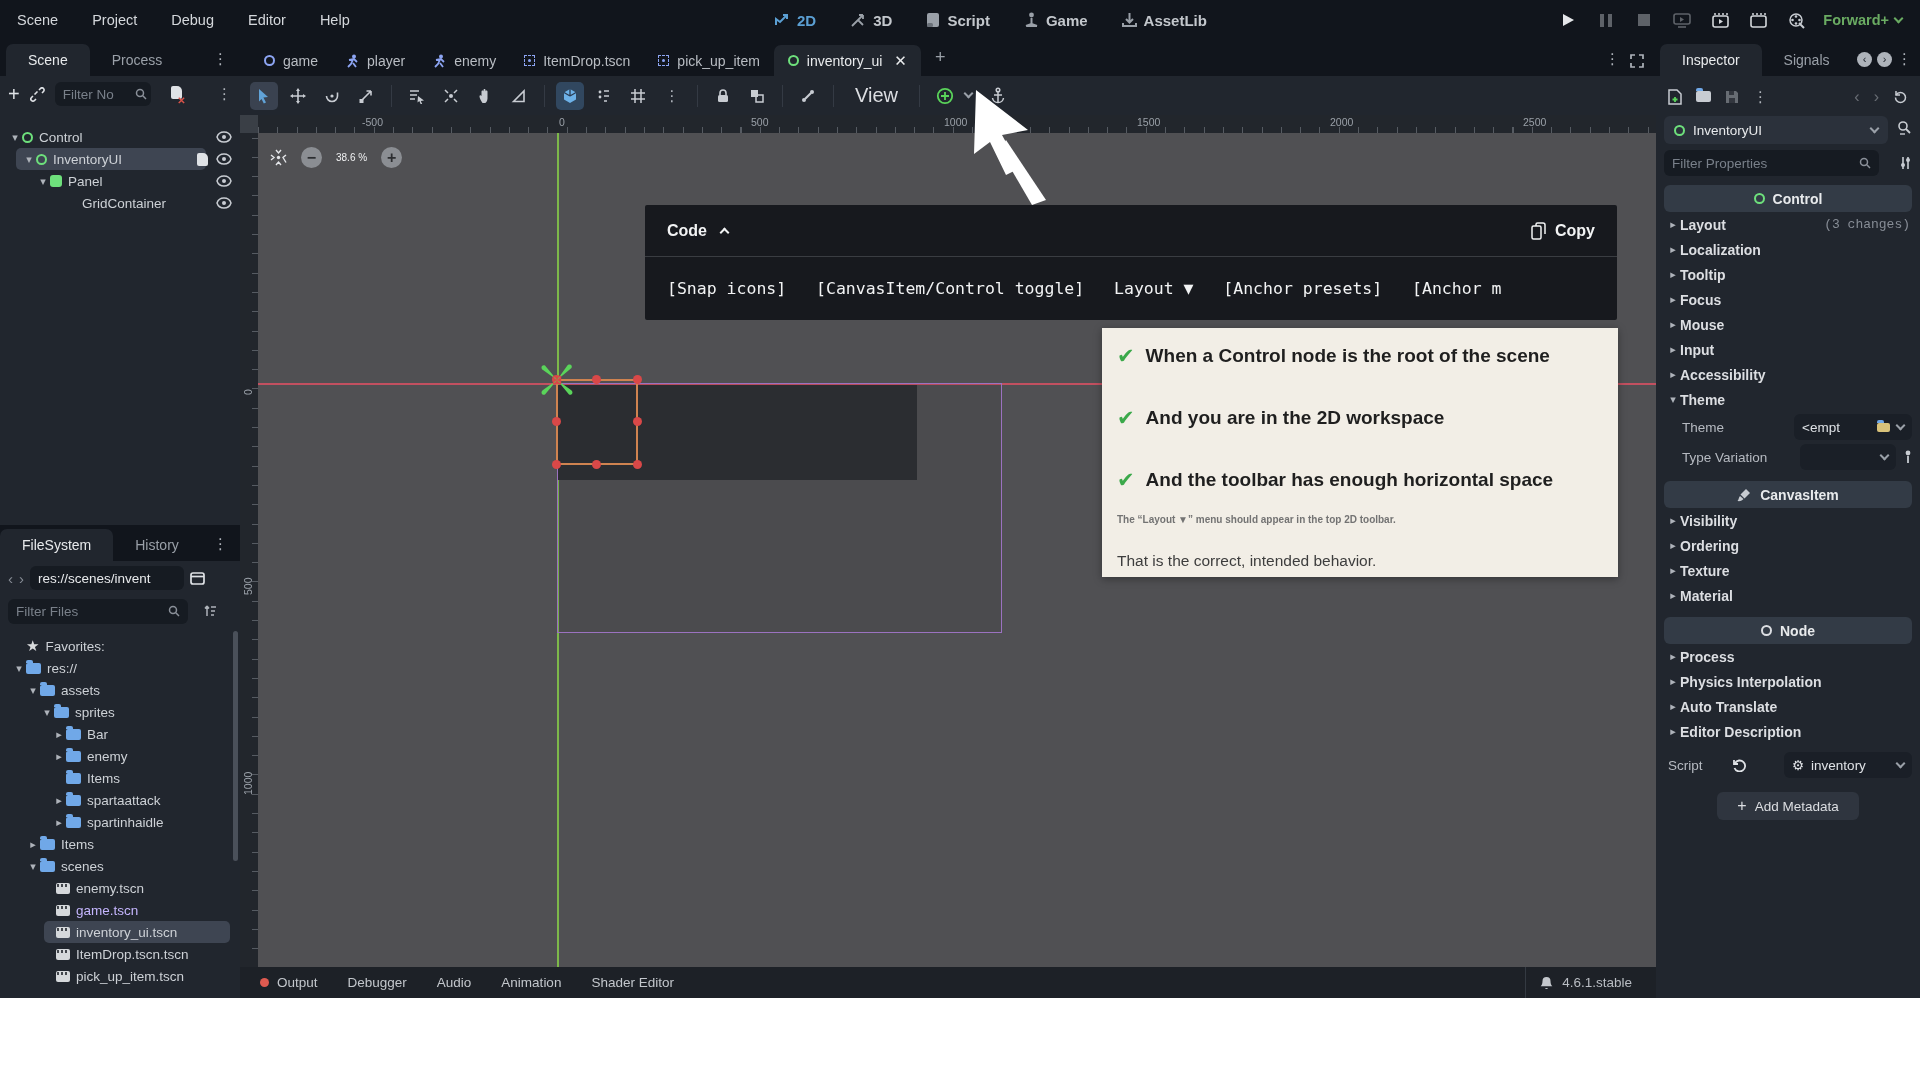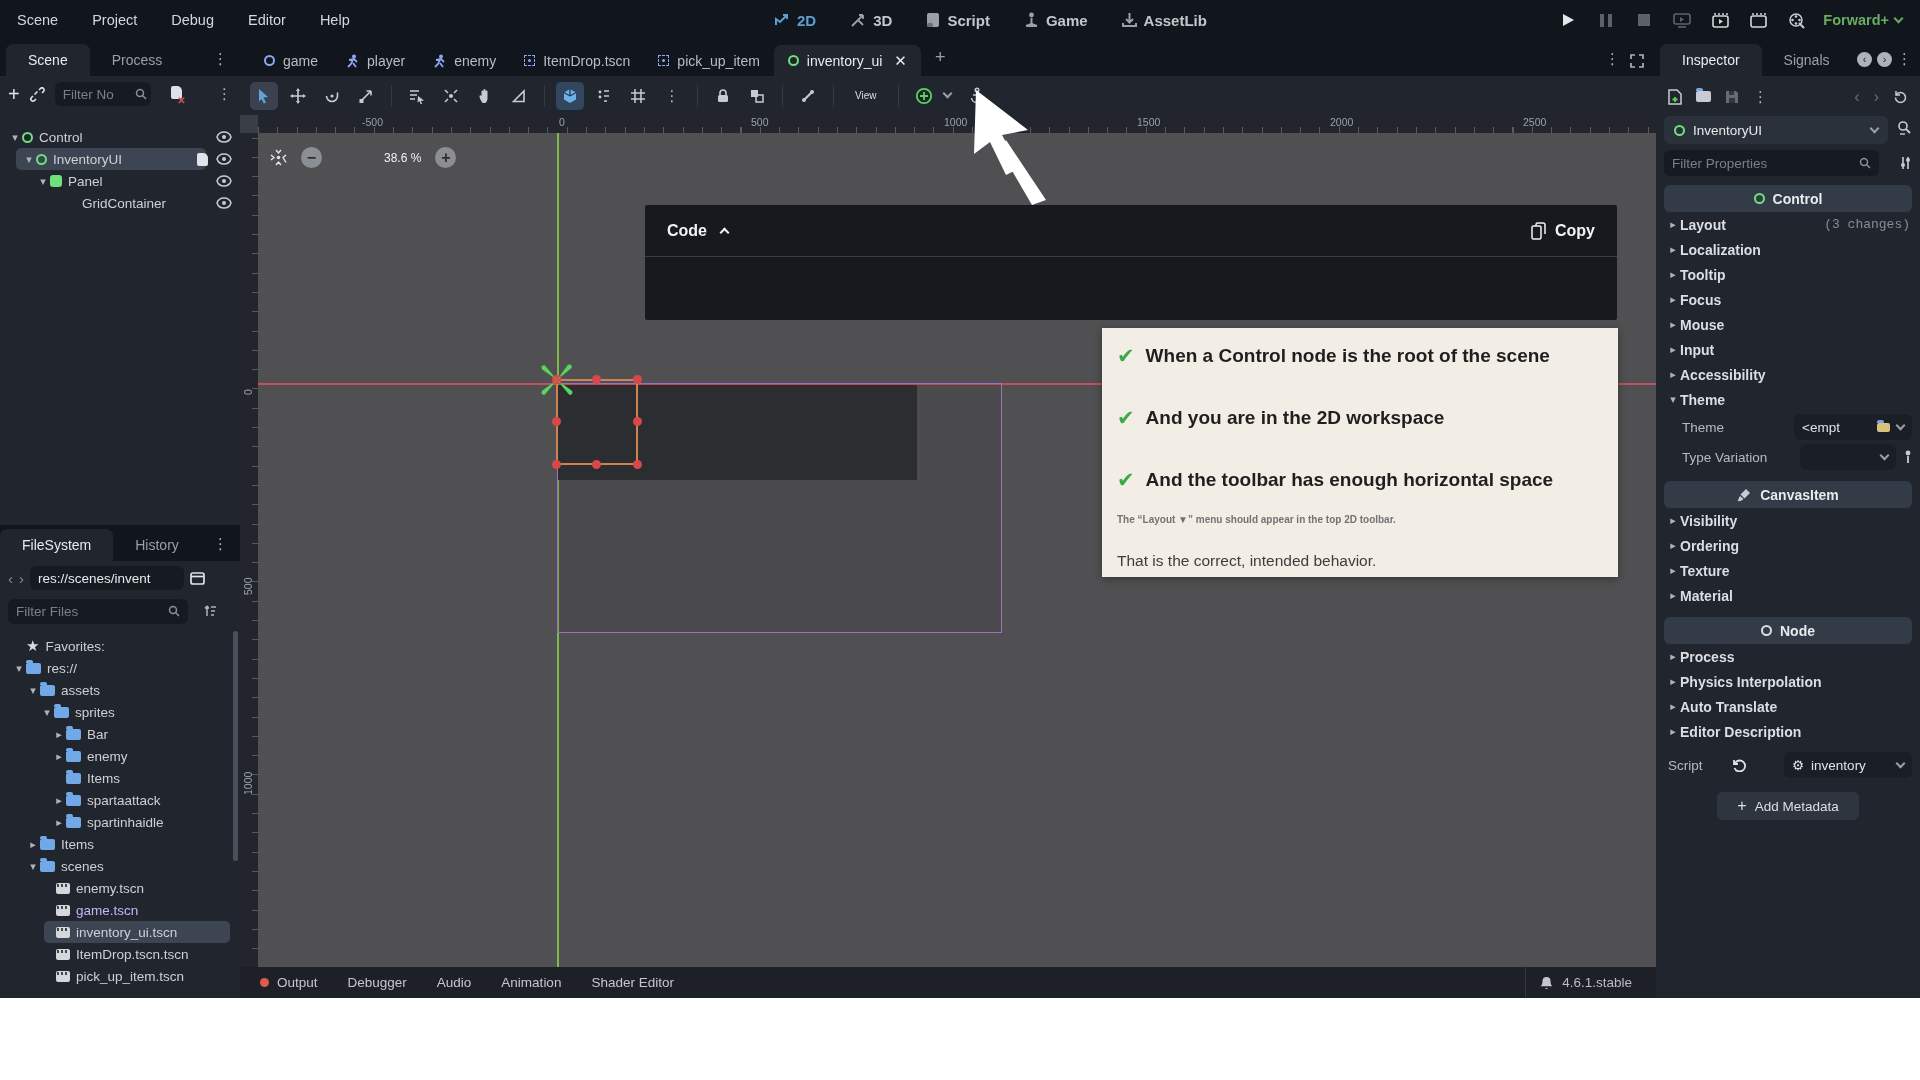--- a/index.html
+++ b/index.html
@@ -71,21 +71,21 @@
   .hruler { position:absolute; left:18px; top:0; right:0; height:18px; background:#22262c; overflow:hidden; }
   .hruler .ticks { position:absolute; left:0; bottom:0; width:100%; height:6px; background:repeating-linear-gradient(90deg,#565b62 0 1px,transparent 1px 19.3px); }
   .hruler .num { position:absolute; top:1px; font-size:10.5px; color:#9aa0a8; }
   .vruler { position:absolute; left:0; top:18px; width:18px; bottom:0; background:#22262c; overflow:hidden; }
   .vruler .ticks { position:absolute; right:0; top:0; height:100%; width:6px; background:repeating-linear-gradient(0deg,#565b62 0 1px,transparent 1px 19.3px); }
   .vruler .num { position:absolute; left:2px; font-size:10.5px; color:#9aa0a8; transform:rotate(-90deg); transform-origin:left top; }
   .canvas { position:absolute; left:18px; top:18px; right:0; bottom:0; background:#505053; overflow:hidden; }
 
   .zoomctl { position:absolute; left:12px; top:14px; display:flex; align-items:center; gap:14px; color:#e4e6e9; }
   .zbtn { width:21px; height:21px; border-radius:50%; background:#8b8e93; color:#2c2e31; font-size:16px; font-weight:bold; display:flex; align-items:center; justify-content:center; line-height:0; }
-  .ztext { font-size:12px; color:#f0f1f2;margin-left:48px; }
+  .ztext { font-size:10px; color:#f0f1f2; }
 
   .code-overlay { position:absolute; left:387px; top:72px; width:972px; height:115px; background:#17191e; border-radius:2px; }
   .code-head { height:52px; display:flex; align-items:center; padding:0 22px; border-bottom:1px solid #3a3d42; color:#f2f3f4; }
   .code-title { font-size:16px; font-weight:bold; margin-right:14px; }
   .code-line { height:62px; display:flex; align-items:center; padding:0 22px; font-family:"DejaVu Sans Mono",monospace; font-size:16.5px; color:#f2f3f4; white-space:pre; overflow:hidden; }
   .copy-btn { margin-left:auto; display:flex; align-items:center; gap:9px; font-size:16px; font-weight:bold; color:#f2f3f4; }
 
   .tip { position:absolute; left:844px; top:195px; width:516px; height:249px; background:#f2eee6; box-shadow:0 2px 8px rgba(0,0,0,.35); color:#1e1e1e; }
   .tip-check { position:absolute; left:15px; display:flex; align-items:center; gap:11px; font-size:19px; font-weight:bold; color:#1f1f1f; }
   .tick { color:#3ba94a; font-size:21px; font-family:"DejaVu Sans",sans-serif; font-weight:bold; }
@@ -558,21 +558,21 @@
         </span>
       <span class="tdiv"></span>
       <span class="tbtn">
           <svg width="16" height="16" viewBox="0 0 16 16">
             <path d="M5 11l6-6" stroke="#c8ccd2" stroke-width="2.2"></path>
             <circle cx="12" cy="4" r="2" fill="#c8ccd2"></circle>
             <circle cx="4" cy="12" r="2" fill="#c8ccd2"></circle>
           </svg>
         </span>
       <span class="tdiv"></span>
-      <span style="font-size:10px; color:#dcdee2; padding:0 10px;">View</span>
+      <span style="font-size:20px; color:#dcdee2; padding:0 10px;">View</span>
       <span class="tdiv"></span>
       <span class="tbtn">
           <svg width="18" height="18" viewBox="0 0 18 18">
             <circle cx="9" cy="9" r="7.2" stroke="#5ad45a" stroke-width="1.8" fill="none"></circle>
             <path d="M9 5v8M5 9h8" stroke="#5ad45a" stroke-width="1.8"></path>
           </svg>
         </span>
       <span class="cv"></span>
       <span class="tbtn" style="margin-left:6px;">
           <svg width="16" height="17" viewBox="0 0 16 17">
@@ -650,20 +650,21 @@
             <span class="copy-btn">
               <span>
                   <svg width="15" height="18" viewBox="0 0 15 18">
                     <rect x="1" y="4" width="9" height="13" rx="1.5" stroke="#f2f3f4" stroke-width="1.5" fill="none"></rect>
                     <path d="M5 4V2.5A1.5 1.5 0 016.5 1H12a2 2 0 012 2v9" stroke="#f2f3f4" stroke-width="1.5" fill="none"></path>
                   </svg>
                 </span>
               <span>Copy</span>
             </span>
           </div>
+          <div class="code-line">[Snap icons]   [CanvasItem/Control toggle]   Layout ▼   [Anchor presets]   [Anchor m</div>
         </div>
 
         <div class="tip">
           <div class="tip-check" style="top:16px;">
               <span class="tick">✔</span>
               <span>When a Control node is the root of the scene</span>
             </div>
           <div class="tip-check" style="top:78px;">
               <span class="tick">✔</span>
               <span>And you are in the 2D workspace</span>

